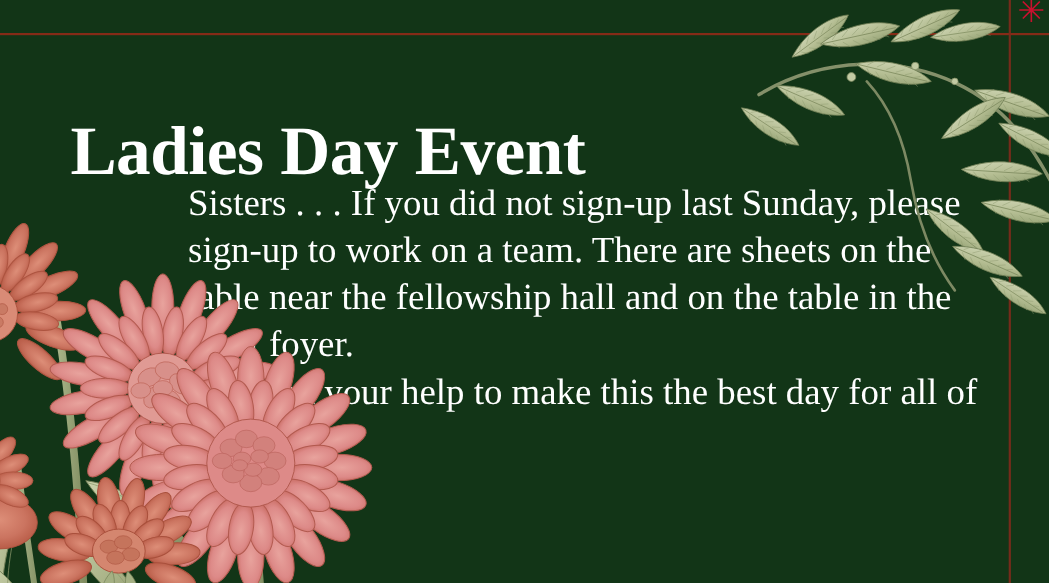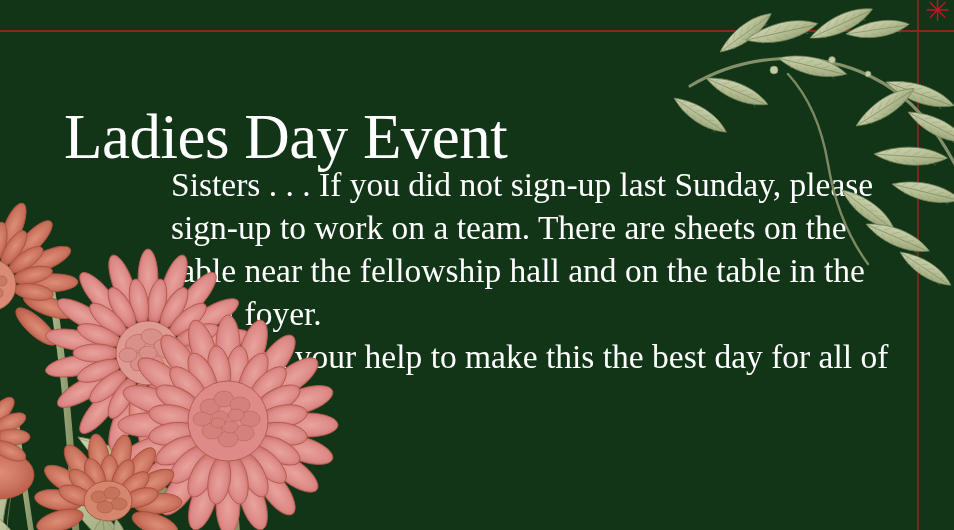--- a/index.html
+++ b/index.html
@@ -60,21 +60,21 @@
   }
   .art-foliage-tr { left: 660px; top: -22px; width: 310px; height: 330px; }
   .art-flowers-bl { left: -40px; top: 175px; width: 480px; height: 400px; }
 
   
   #title {
     position: absolute;
     left: 64px;
     top: 62px;
     font-size: 63px;
-    font-weight: normal;
+    font-weight: bold;
     color: #ffffff;
     letter-spacing: -0.5px;
     line-height: 1.05;
     white-space: nowrap;
   }
 
   #body-copy {
     position: absolute;
     left: 171px;
     top: 163px;

